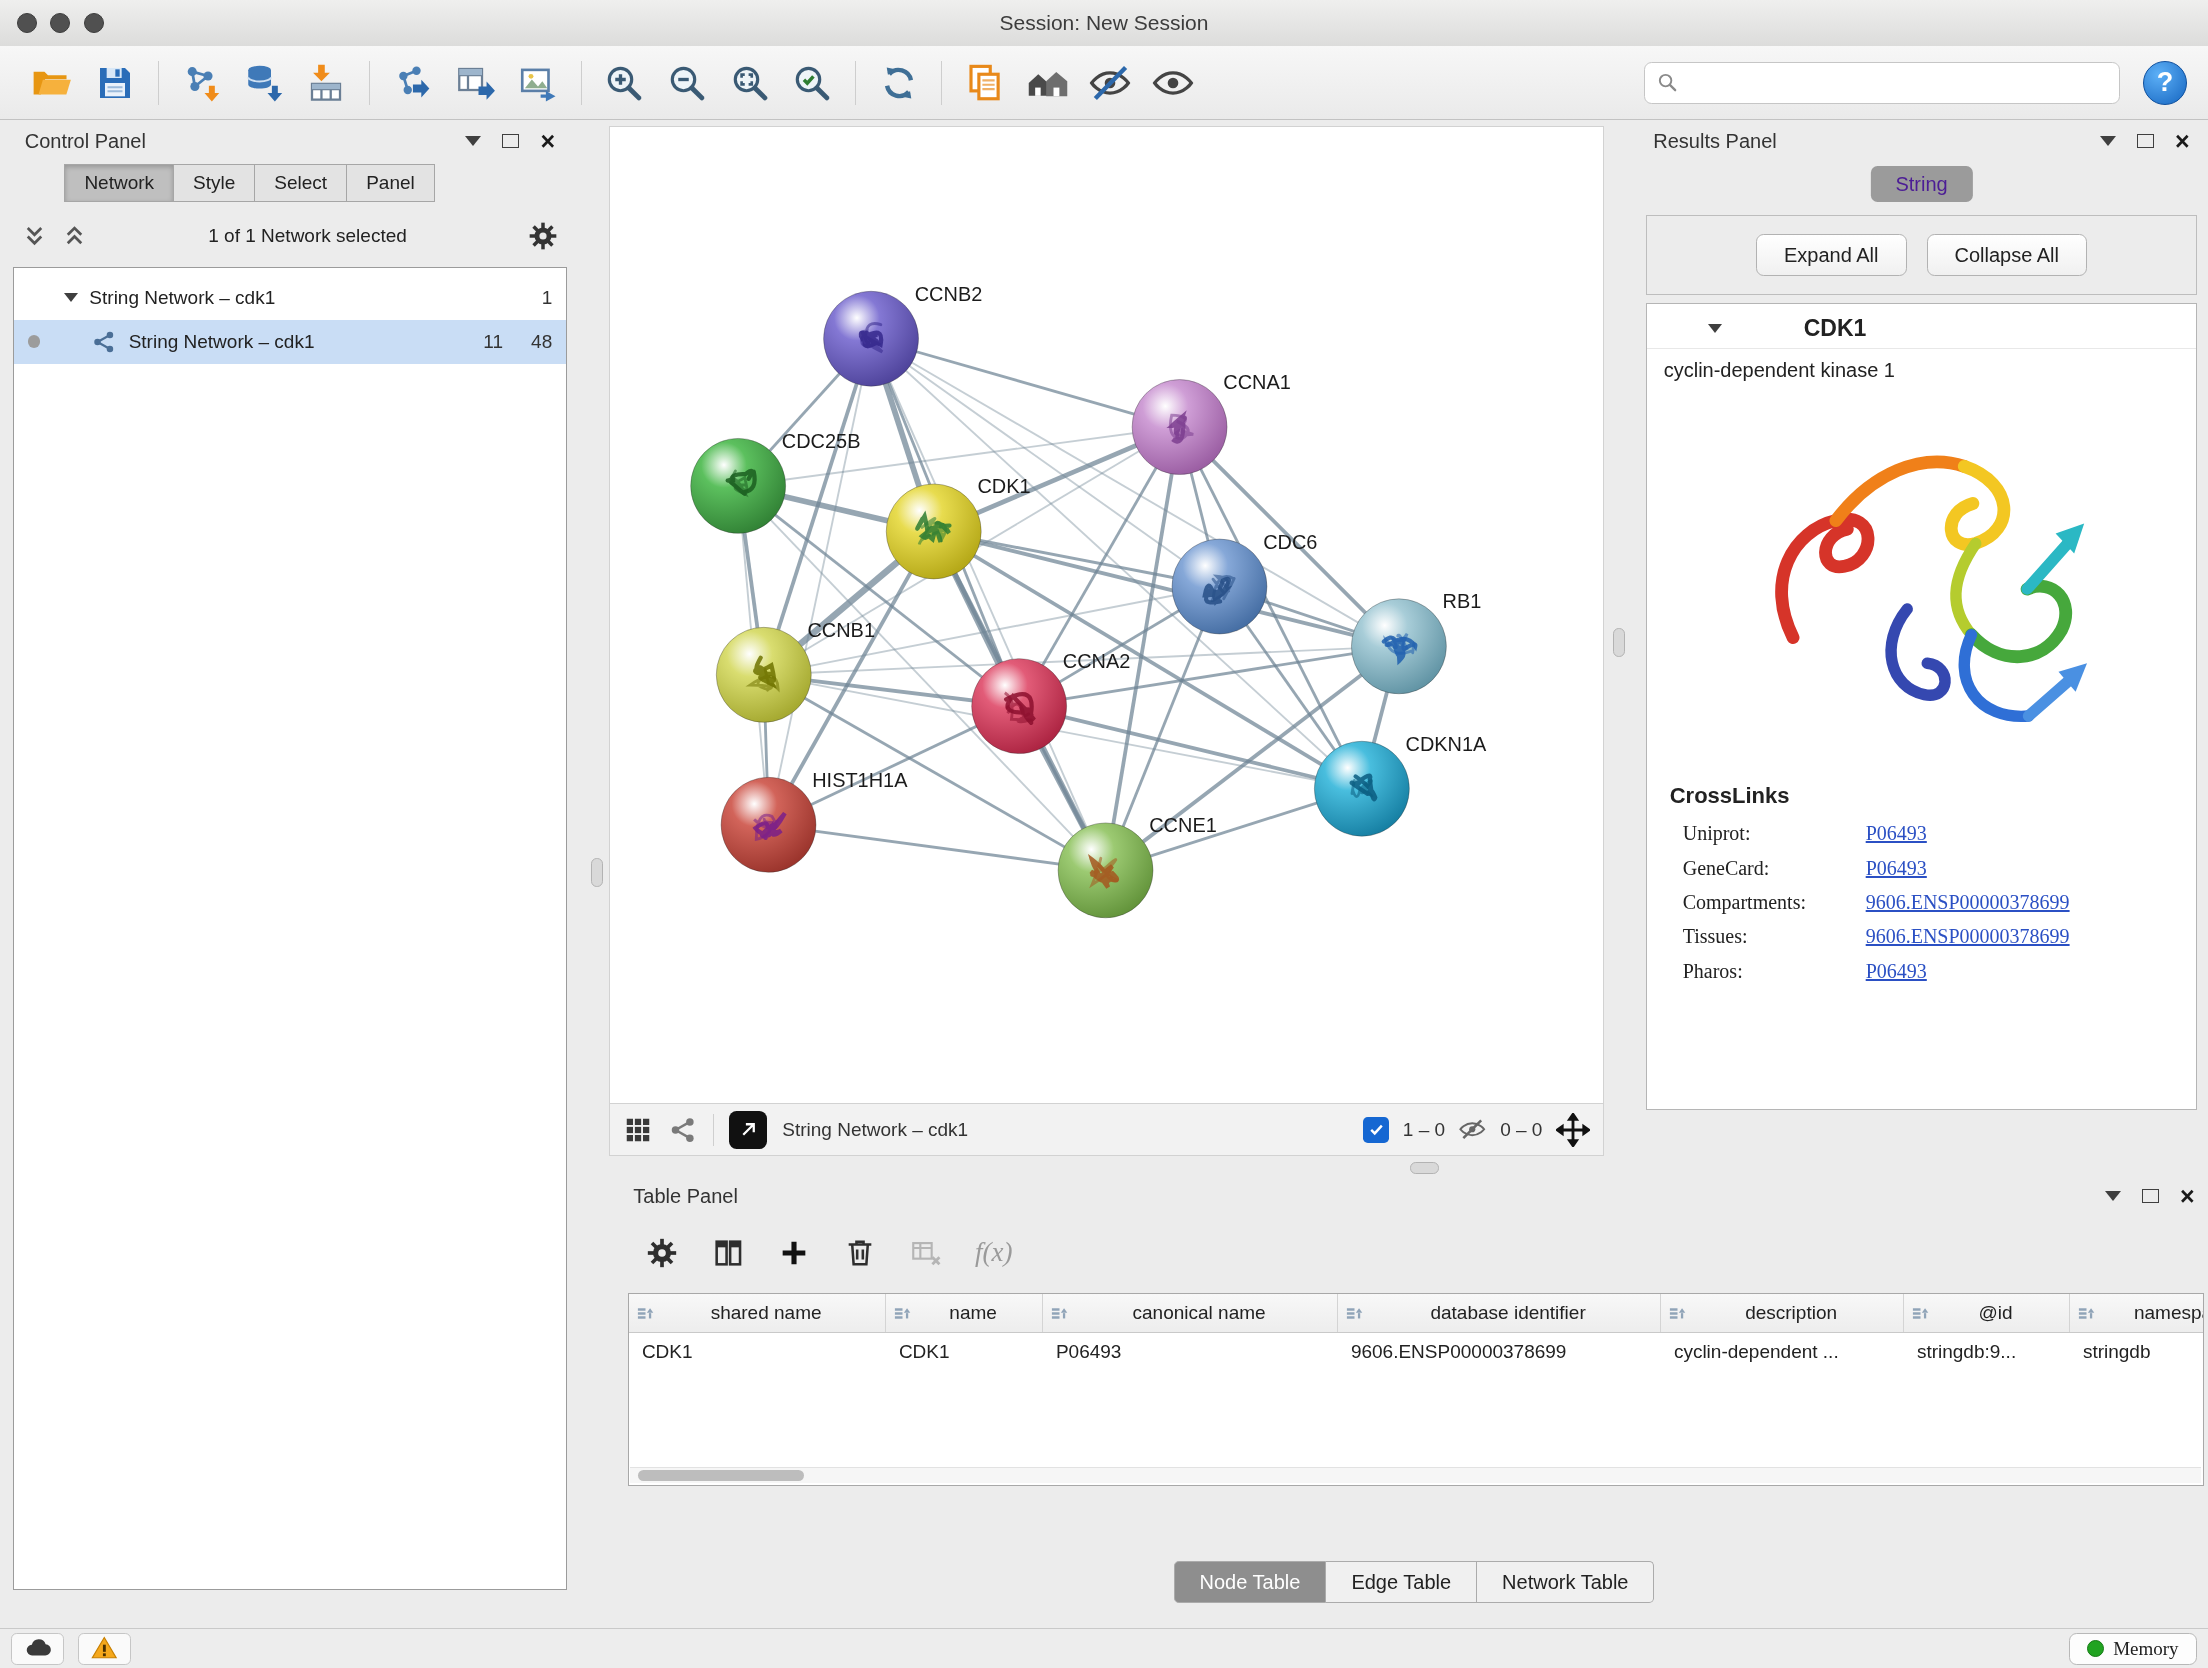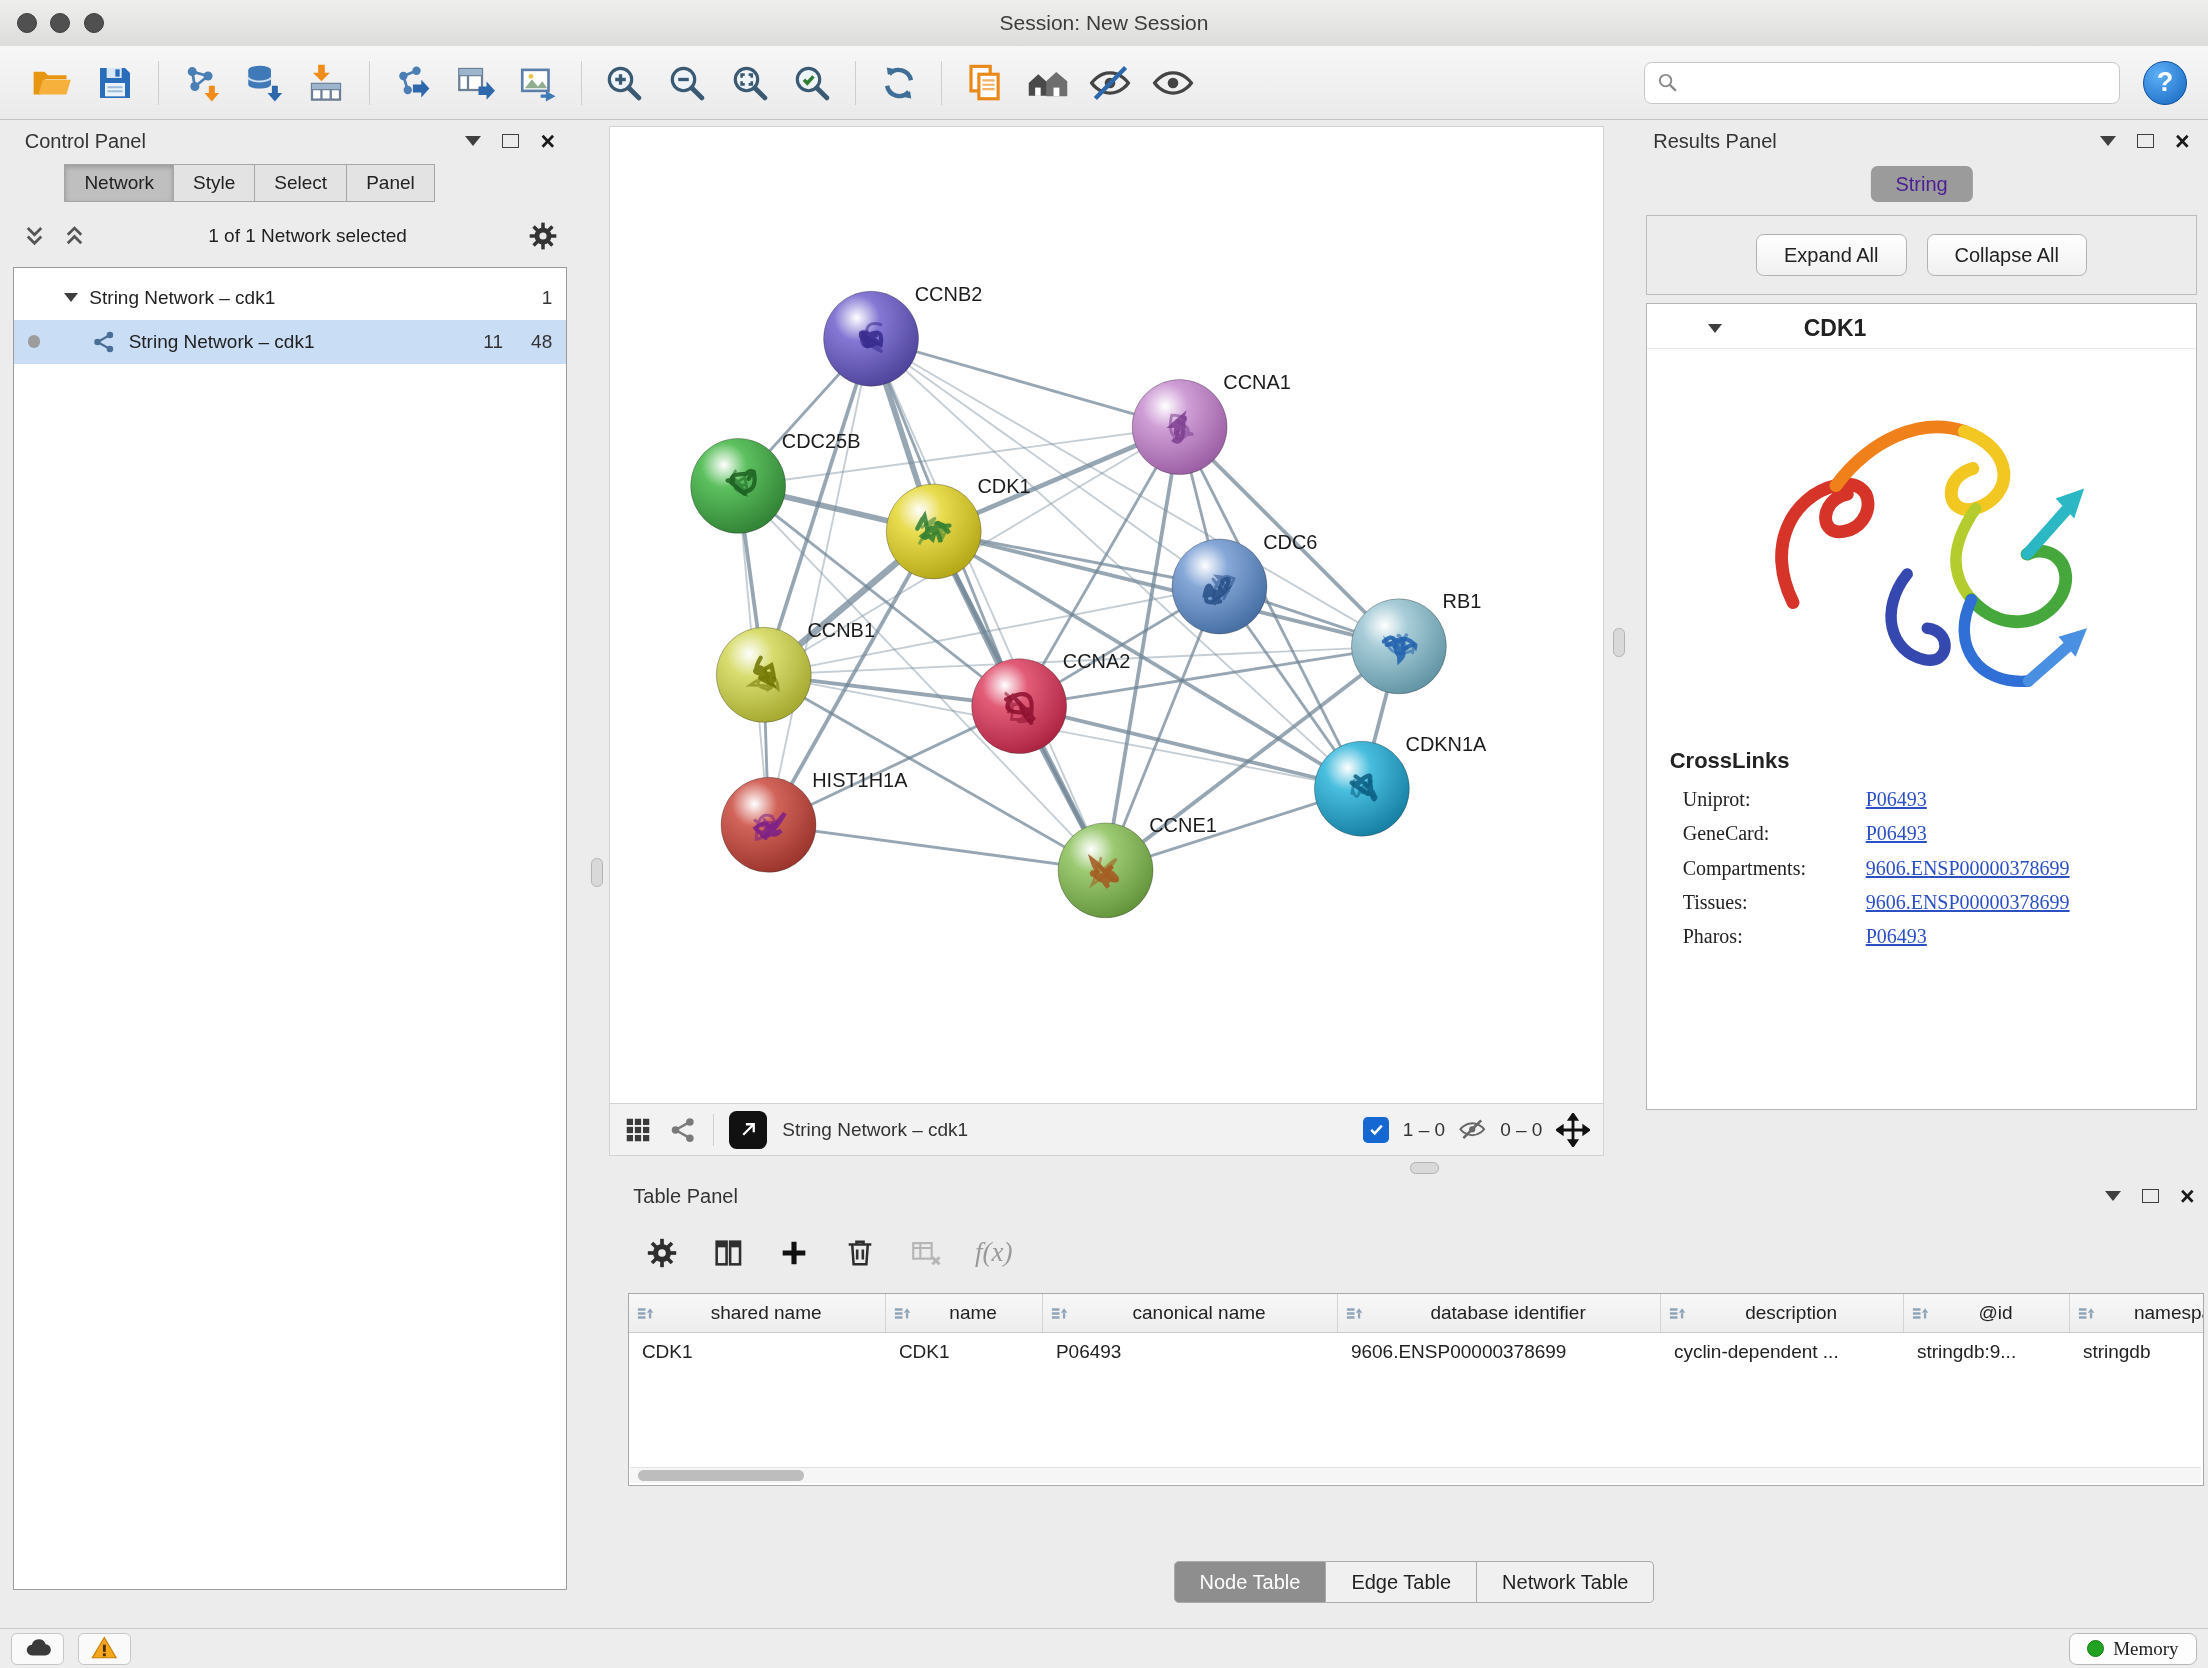--- a/index.html
+++ b/index.html
@@ -572,20 +572,21 @@
   <div class="string-pill">String</div>
   <div class="rp-buttons-box">
     <button class="mbtn">Expand All</button>
     <button class="mbtn">Collapse All</button>
   </div>
   <div class="rp-box">
     <div class="rp-genehead">
       <span class="tri-down small"></span>
       <span class="gene">CDK1</span>
     </div>
+    <div class="gene-desc">cyclin-dependent kinase 1</div>
     <div class="ribbon">
       <svg width="371" height="371" viewBox="0 0 260 260">
         <g fill="none" stroke-linecap="round">
           <path d="M40 170 C20 130,40 95,70 88 C100 81,98 116,76 120 C58 124,58 98,78 94" stroke="#d63429" stroke-width="9"></path>
           <path d="M70 88 C95 55,130 40,160 50" stroke="#f08019" stroke-width="9"></path>
           <path d="M160 50 C195 62,196 95,168 104 C147 110,144 82,166 76" stroke="#f3c722" stroke-width="9"></path>
           <path d="M168 104 C150 130,150 150,165 168" stroke="#b5cc2e" stroke-width="8"></path>
           <path d="M165 168 C185 190,215 188,228 165 C238 145,222 128,204 136" stroke="#46a83c" stroke-width="9"></path>
           <path d="M204 136 L236 100" stroke="#2bb8c4" stroke-width="8"></path>
           <path d="M120 150 C100 175,108 205,132 210 C150 214,152 190,134 188" stroke="#3548b0" stroke-width="8"></path>

